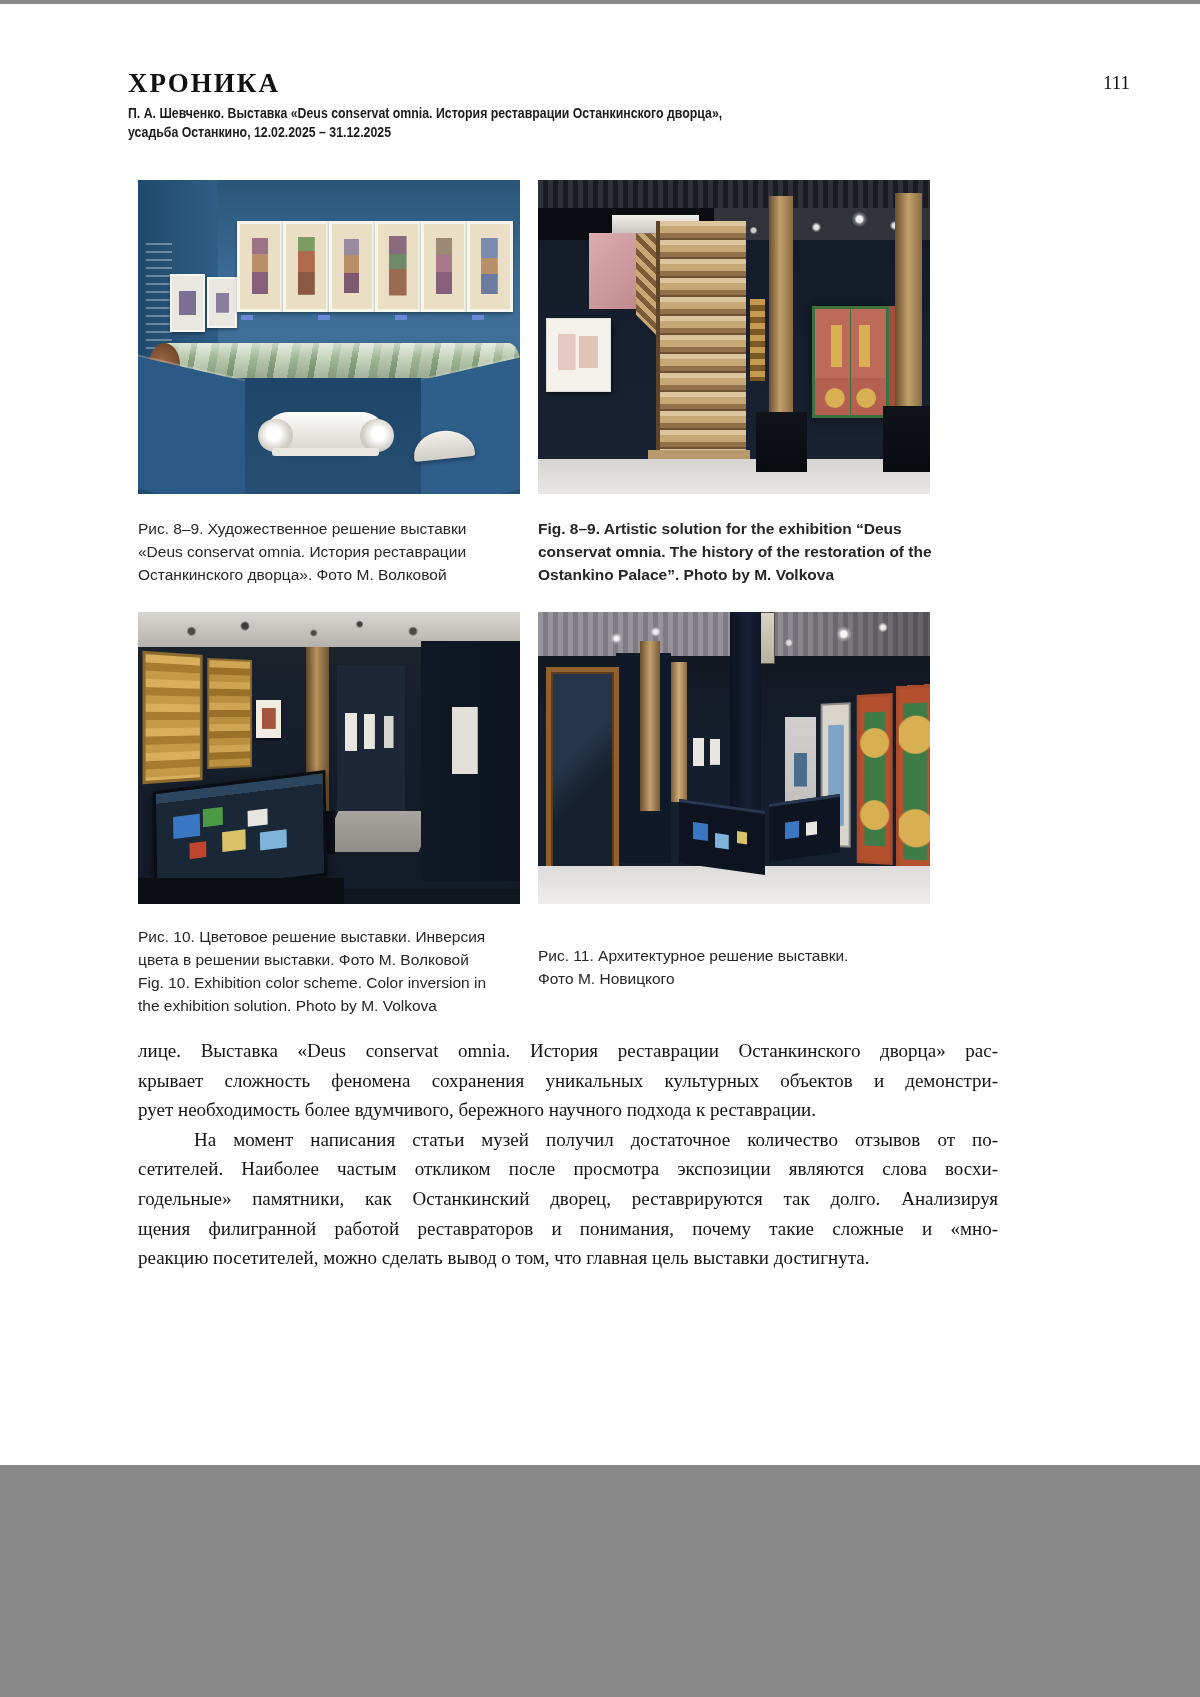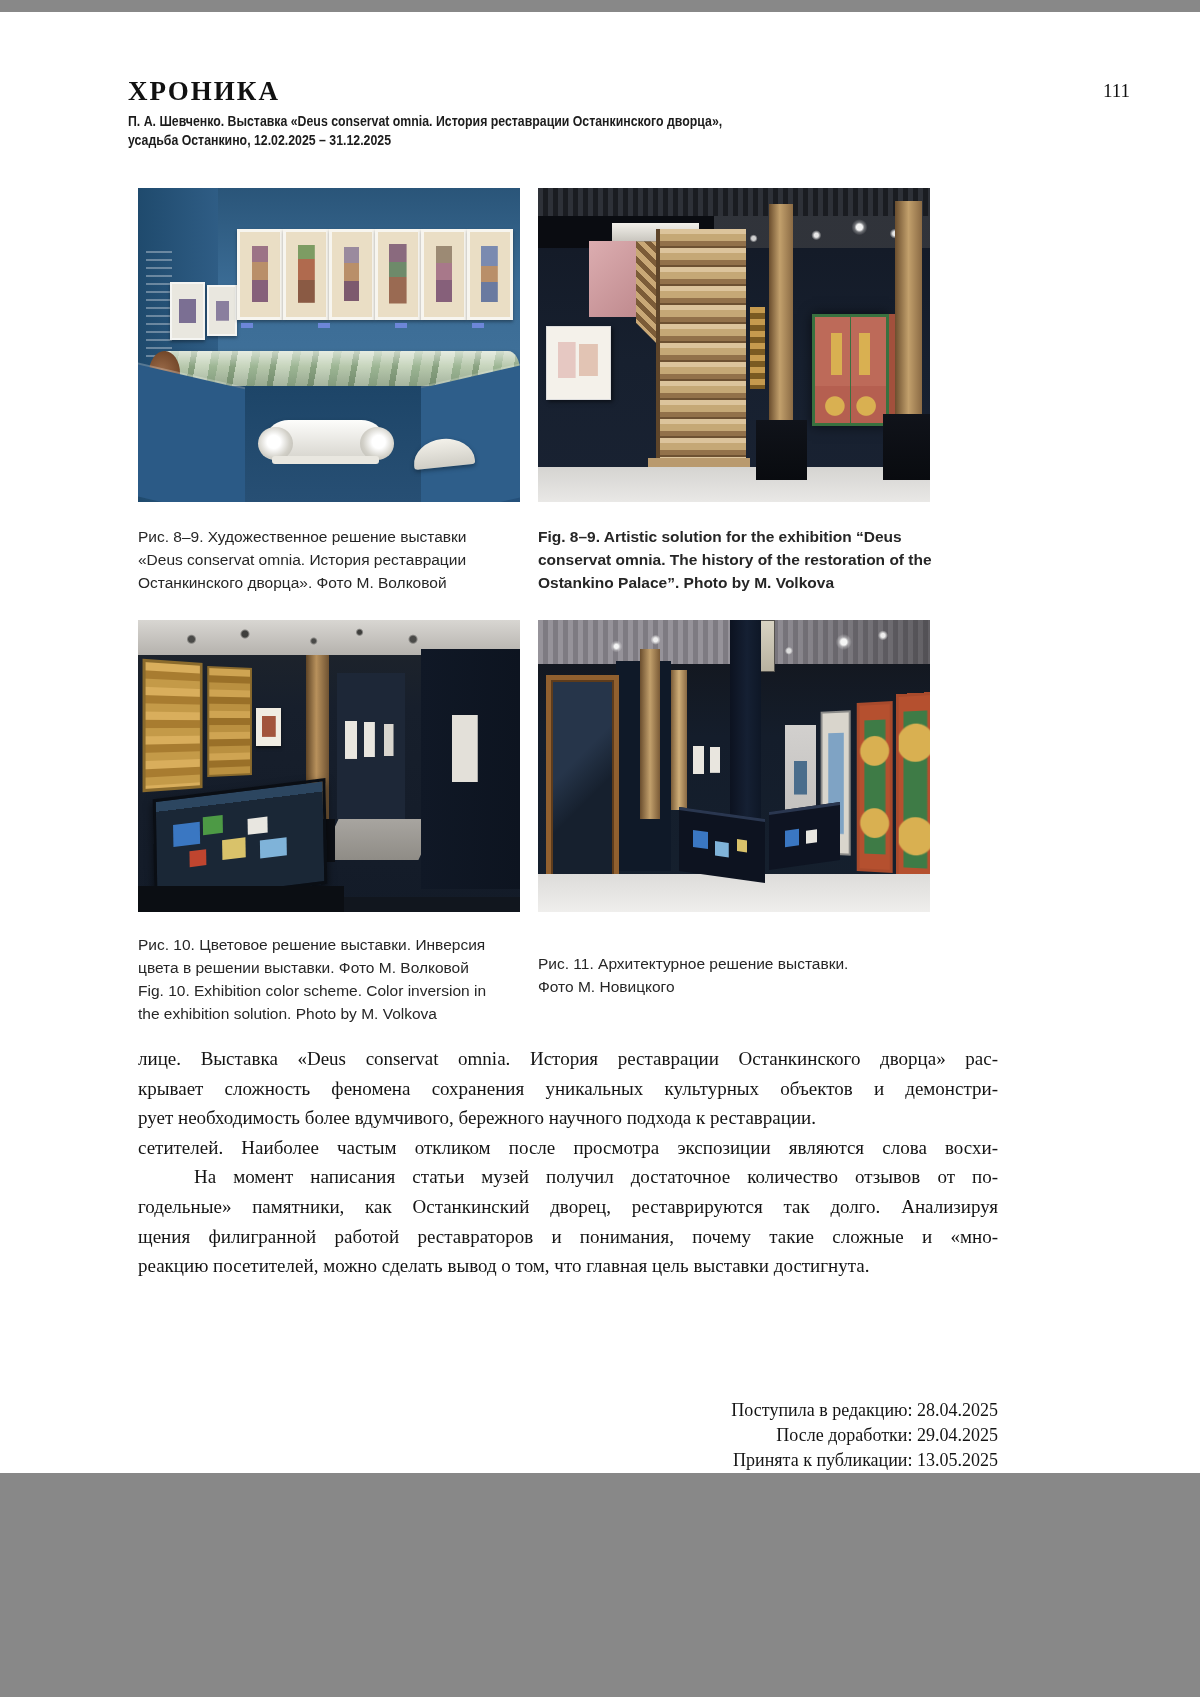--- a/index.html
+++ b/index.html
@@ -1,16 +1,16 @@
 <!DOCTYPE html>
 <html><head>
 <meta charset="utf-8">
 <style>
   html,body{margin:0;padding:0;background:#888;}
-  #page{position:relative;width:1200px;height:1461px;background:#ffffff;margin:12px auto;
+  #page{position:relative;width:1200px;height:1461px;background:#ffffff;margin:4px auto;
         font-family:"Liberation Sans",sans-serif;overflow:hidden;}
   .abs{position:absolute;}
   
   #section-title{left:128px;top:64px;font-family:"Liberation Serif",serif;font-weight:bold;
         font-size:27px;letter-spacing:2px;color:#111;}
   #page-number{top:68px;right:70px;font-family:"Liberation Serif",serif;font-size:19px;color:#111;}
   #article-ref{left:128px;top:100px;font-size:14px;line-height:19px;font-weight:bold;color:#1c1c1c;
         transform:scaleX(.88);transform-origin:left top;white-space:nowrap;}
   
   .photo{position:absolute;overflow:hidden;background:#203040;}
@@ -214,32 +214,27 @@
   </div>
   <div class="cap" style="left:538px;top:940px;width:410px;">
     <div>Рис. 11. Архитектурное решение выставки.</div>
     <div>Фото М. Новицкого</div>
   </div>
 
   <div class="abs" id="body-text">
     <div class="jline">лице. Выставка «Deus conservat omnia. История реставрации Останкинского дворца» рас-</div>
     <div class="jline">крывает сложность феномена сохранения уникальных культурных объектов и демонстри-</div>
     <div class="jlast">рует необходимость более вдумчивого, бережного научного подхода к реставрации.</div>
+    <div class="jline indent">На момент написания статьи музей получил достаточное количество отзывов от по-</div>
     <div class="jline">сетителей. Наиболее частым откликом после просмотра экспозиции являются слова восхи-</div>
-    <div class="jline indent">На момент написания статьи музей получил достаточное количество отзывов от по-</div>
     <div class="jline">годельные» памятники, как Останкинский дворец, реставрируются так долго. Анализируя</div>
     <div class="jline">щения филигранной работой реставраторов и понимания, почему такие сложные и «мно-</div>
     <div class="jlast">реакцию посетителей, можно сделать вывод о том, что главная цель выставки достигнута.</div>
   </div>
 
-  <div class="abs" id="dates">
-    <div>Поступила в редакцию: 28.04.2025</div>
-    <div>После доработки: 29.04.2025</div>
-    <div>Принята к публикации: 13.05.2025</div>
-  </div>
 
   <div class="abs" id="footer-rule"></div>
   <div class="abs" id="footer-line">
     <span id="footer-journal">ПОДЛИННИК. Вопросы атрибуции и реставрации</span>
     <span id="footer-issue">2025 | 2</span>
   </div>
   <div class="abs" id="stamp-box">
     <span id="stamp-text">ПОДЛИННИК</span>
   </div>
   <div class="abs" id="stamp-script">Authenticity</div>

